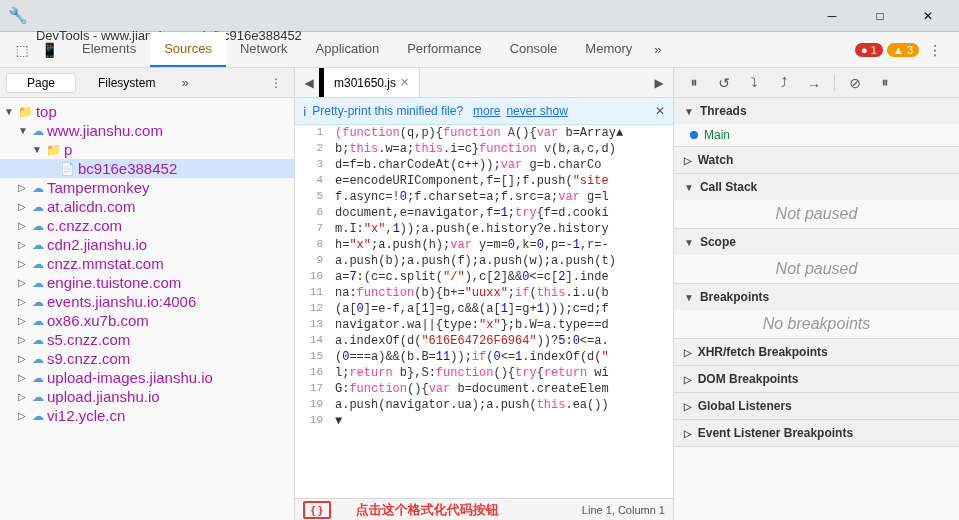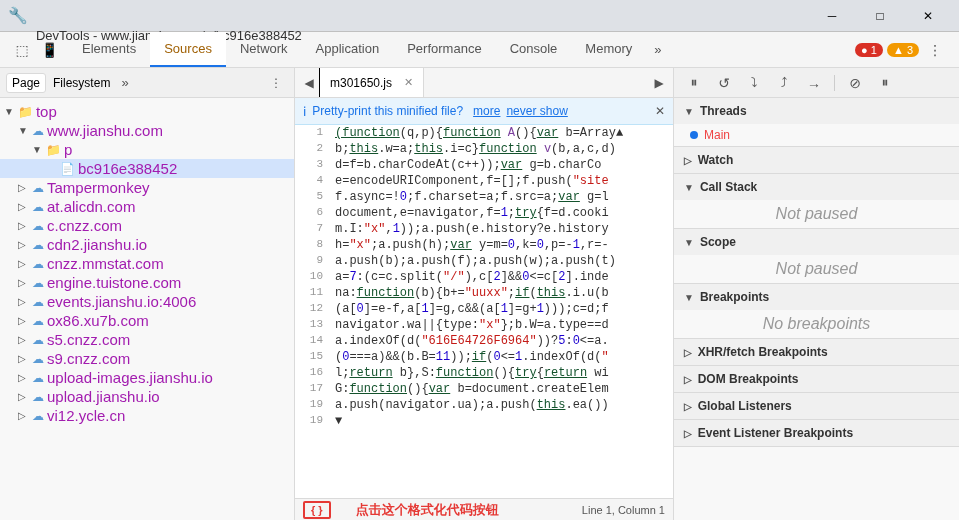--- a/index.html
+++ b/index.html
@@ -28,60 +28,60 @@
     .topbar-right { display: flex; align-items: center; gap: 4px; padding: 0 8px; }
     .badge-error { background: #d93025; color: white; border-radius: 10px; padding: 1px 6px; font-size: 11px; }
     .badge-warn { background: #f29900; color: white; border-radius: 10px; padding: 1px 6px; font-size: 11px; }
 
     
     .main-layout { display: flex; height: calc(520px - 32px - 36px); }
 
     
     .left-panel { width: 295px; display: flex; flex-direction: column; border-right: 1px solid #dadada; background: #f8f8f8; }
     .left-panel-tabs { display: flex; align-items: center; background: #f0f0f0; border-bottom: 1px solid #dadada; height: 30px; padding: 0 6px; gap: 2px; }
-    .left-tab { padding: 2px 5px; font-size: 12px; cursor: pointer; border-radius: 3px; }
+    .left-tab { padding: 2px 20px; font-size: 12px; cursor: pointer; border-radius: 3px; }
     .left-tab.active { background: white; border: 1px solid #dadada; }
     .left-panel-more { margin-left: 4px; cursor: pointer; font-size: 13px; color: #555; }
     .left-panel-menu-btn { margin-left: auto; cursor: pointer; color: #555; padding: 2px 6px; }
 
     
     .file-tree { flex: 1; overflow-y: auto; padding: 4px 0; }
     .tree-item { display: flex; align-items: center; padding: 1px 4px 1px 0; cursor: pointer; white-space: nowrap; }
     .tree-item.selected { background: #d2e3fc; }
     .tree-indent { display: inline-block; }
     .tree-arrow { display: inline-block; width: 14px; font-size: 10px; color: #555; }
     .tree-icon { display: inline-block; margin-right: 3px; font-size: 12px; }
     .tree-label { font-size: 15px; color: #a21caf; }
     .folder-icon { color: #7b8bab; }
     .file-icon { color: #aaa; }
     .domain-icon { color: #5b9bd5; }
 
     
     .mid-panel { flex: 1; display: flex; flex-direction: column; background: white; border-right: 1px solid #dadada; }
     .editor-tabs { display: flex; align-items: center; background: #f5f5f5; border-bottom: 1px solid #dadada; height: 30px; padding: 0 4px; }
     .editor-tab-nav { width: 20px; display: flex; align-items: center; justify-content: center; cursor: pointer; color: #555; font-size: 12px; }
-    .editor-tab { display: flex; align-items: center; gap: 12px; padding: 0 10px; height: 100%; background: white; border-right: 1px solid #dadada; border-left: 1px solid #000000; font-size: 12px; cursor: pointer; }
+    .editor-tab { display: flex; align-items: center; gap: 4px; padding: 0 10px; height: 100%; background: white; border-right: 1px solid #dadada; border-left: 5px solid #000000; font-size: 12px; cursor: pointer; }
     .editor-tab-close { color: #888; font-size: 11px; cursor: pointer; }
     .editor-tab-spacer { flex: 1; }
     .editor-tab-nav-right { width: 20px; display: flex; align-items: center; justify-content: center; cursor: pointer; color: #555; }
 
     .info-bar { display: flex; align-items: center; background: #e8f4fd; border-bottom: 1px solid #bee3f8; padding: 4px 8px; gap: 6px; font-size: 12px; color: #1a73e8; }
     .info-icon { color: #1a73e8; font-size: 13px; }
     .info-link { color: #1a73e8; text-decoration: underline; cursor: pointer; margin-left: 4px; }
     .info-never { color: #1a73e8; text-decoration: underline; cursor: pointer; }
     .info-close { margin-left: auto; cursor: pointer; color: #555; }
 
     
     .code-area { flex: 1; overflow-y: auto; background: white; font-family: 'Consolas', 'Courier New', monospace; font-size: 12px; }
     .code-line { display: flex; align-items: flex-start; min-height: 16px; }
     .line-num { width: 36px; text-align: right; padding-right: 8px; color: #999; user-select: none; flex-shrink: 0; font-size: 11px; padding-top: 1px; }
     .line-code { flex: 1; padding-left: 4px; white-space: pre; color: #333; font-size: 12px; line-height: 16px; overflow: hidden; text-overflow: ellipsis; }
 
     
-    .kw { color: #14532d; text-decoration: underline; }
+    .kw { color: #ec4899; }
     .fn { color: #7a3e9d; }
     .str { color: #c41a16; }
     .num { color: #1c00cf; }
 
     
     .status-bar { display: flex; align-items: center; background: #f5f5f5; border-top: 1px solid #dadada; height: 22px; padding: 0 8px; gap: 12px; font-size: 11px; color: #555; }
     .format-btn { display: flex; align-items: center; gap: 3px; cursor: pointer; border: 2px solid #e53935; padding: 1px 6px; border-radius: 2px; color: #e53935; font-weight: bold; font-size: 11px; }
     .tooltip-label { color: #e53935; font-size: 13px; font-weight: bold; margin-left: 13px; }
 
     
@@ -92,21 +92,21 @@
     .debug-btn { width: 24px; height: 24px; display: flex; align-items: center; justify-content: center; cursor: pointer; border-radius: 3px; border: none; background: transparent; font-size: 14px; color: #555; }
     .debug-separator { width: 1px; height: 16px; background: #ccc; margin: 0 2px; }
 
     
     .right-section { border-bottom: 1px solid #dadada; }
     .right-section-header { display: flex; align-items: center; padding: 6px 10px; cursor: pointer; background: #f0f0f0; font-size: 12px; font-weight: bold; color: #333; }
     .section-arrow { margin-right: 6px; font-size: 10px; color: #555; }
     .right-section-body { padding: 4px 16px; font-size: 16px; color: #999; font-style: italic; min-height: 28px; display: flex; align-items: center; }
     .thread-item { display: flex; align-items: center; padding: 4px 16px; gap: 6px; font-size: 12px; cursor: pointer; }
     .thread-dot { width: 8px; height: 8px; border-radius: 50%; background: #1a73e8; }
-    .thread-label { color: #ef4444; }
+    .thread-label { color: #15803d; }
 
     .right-section-body.no-break { justify-content: center; }
   </style>
 </head>
 <body>
 
 <div class="titlebar">
   <span style="font-size:16px;">🔧</span>
   <span class="titlebar-title">DevTools - www.jianshu.com/p/bc916e388452</span>
   <div class="titlebar-controls">

